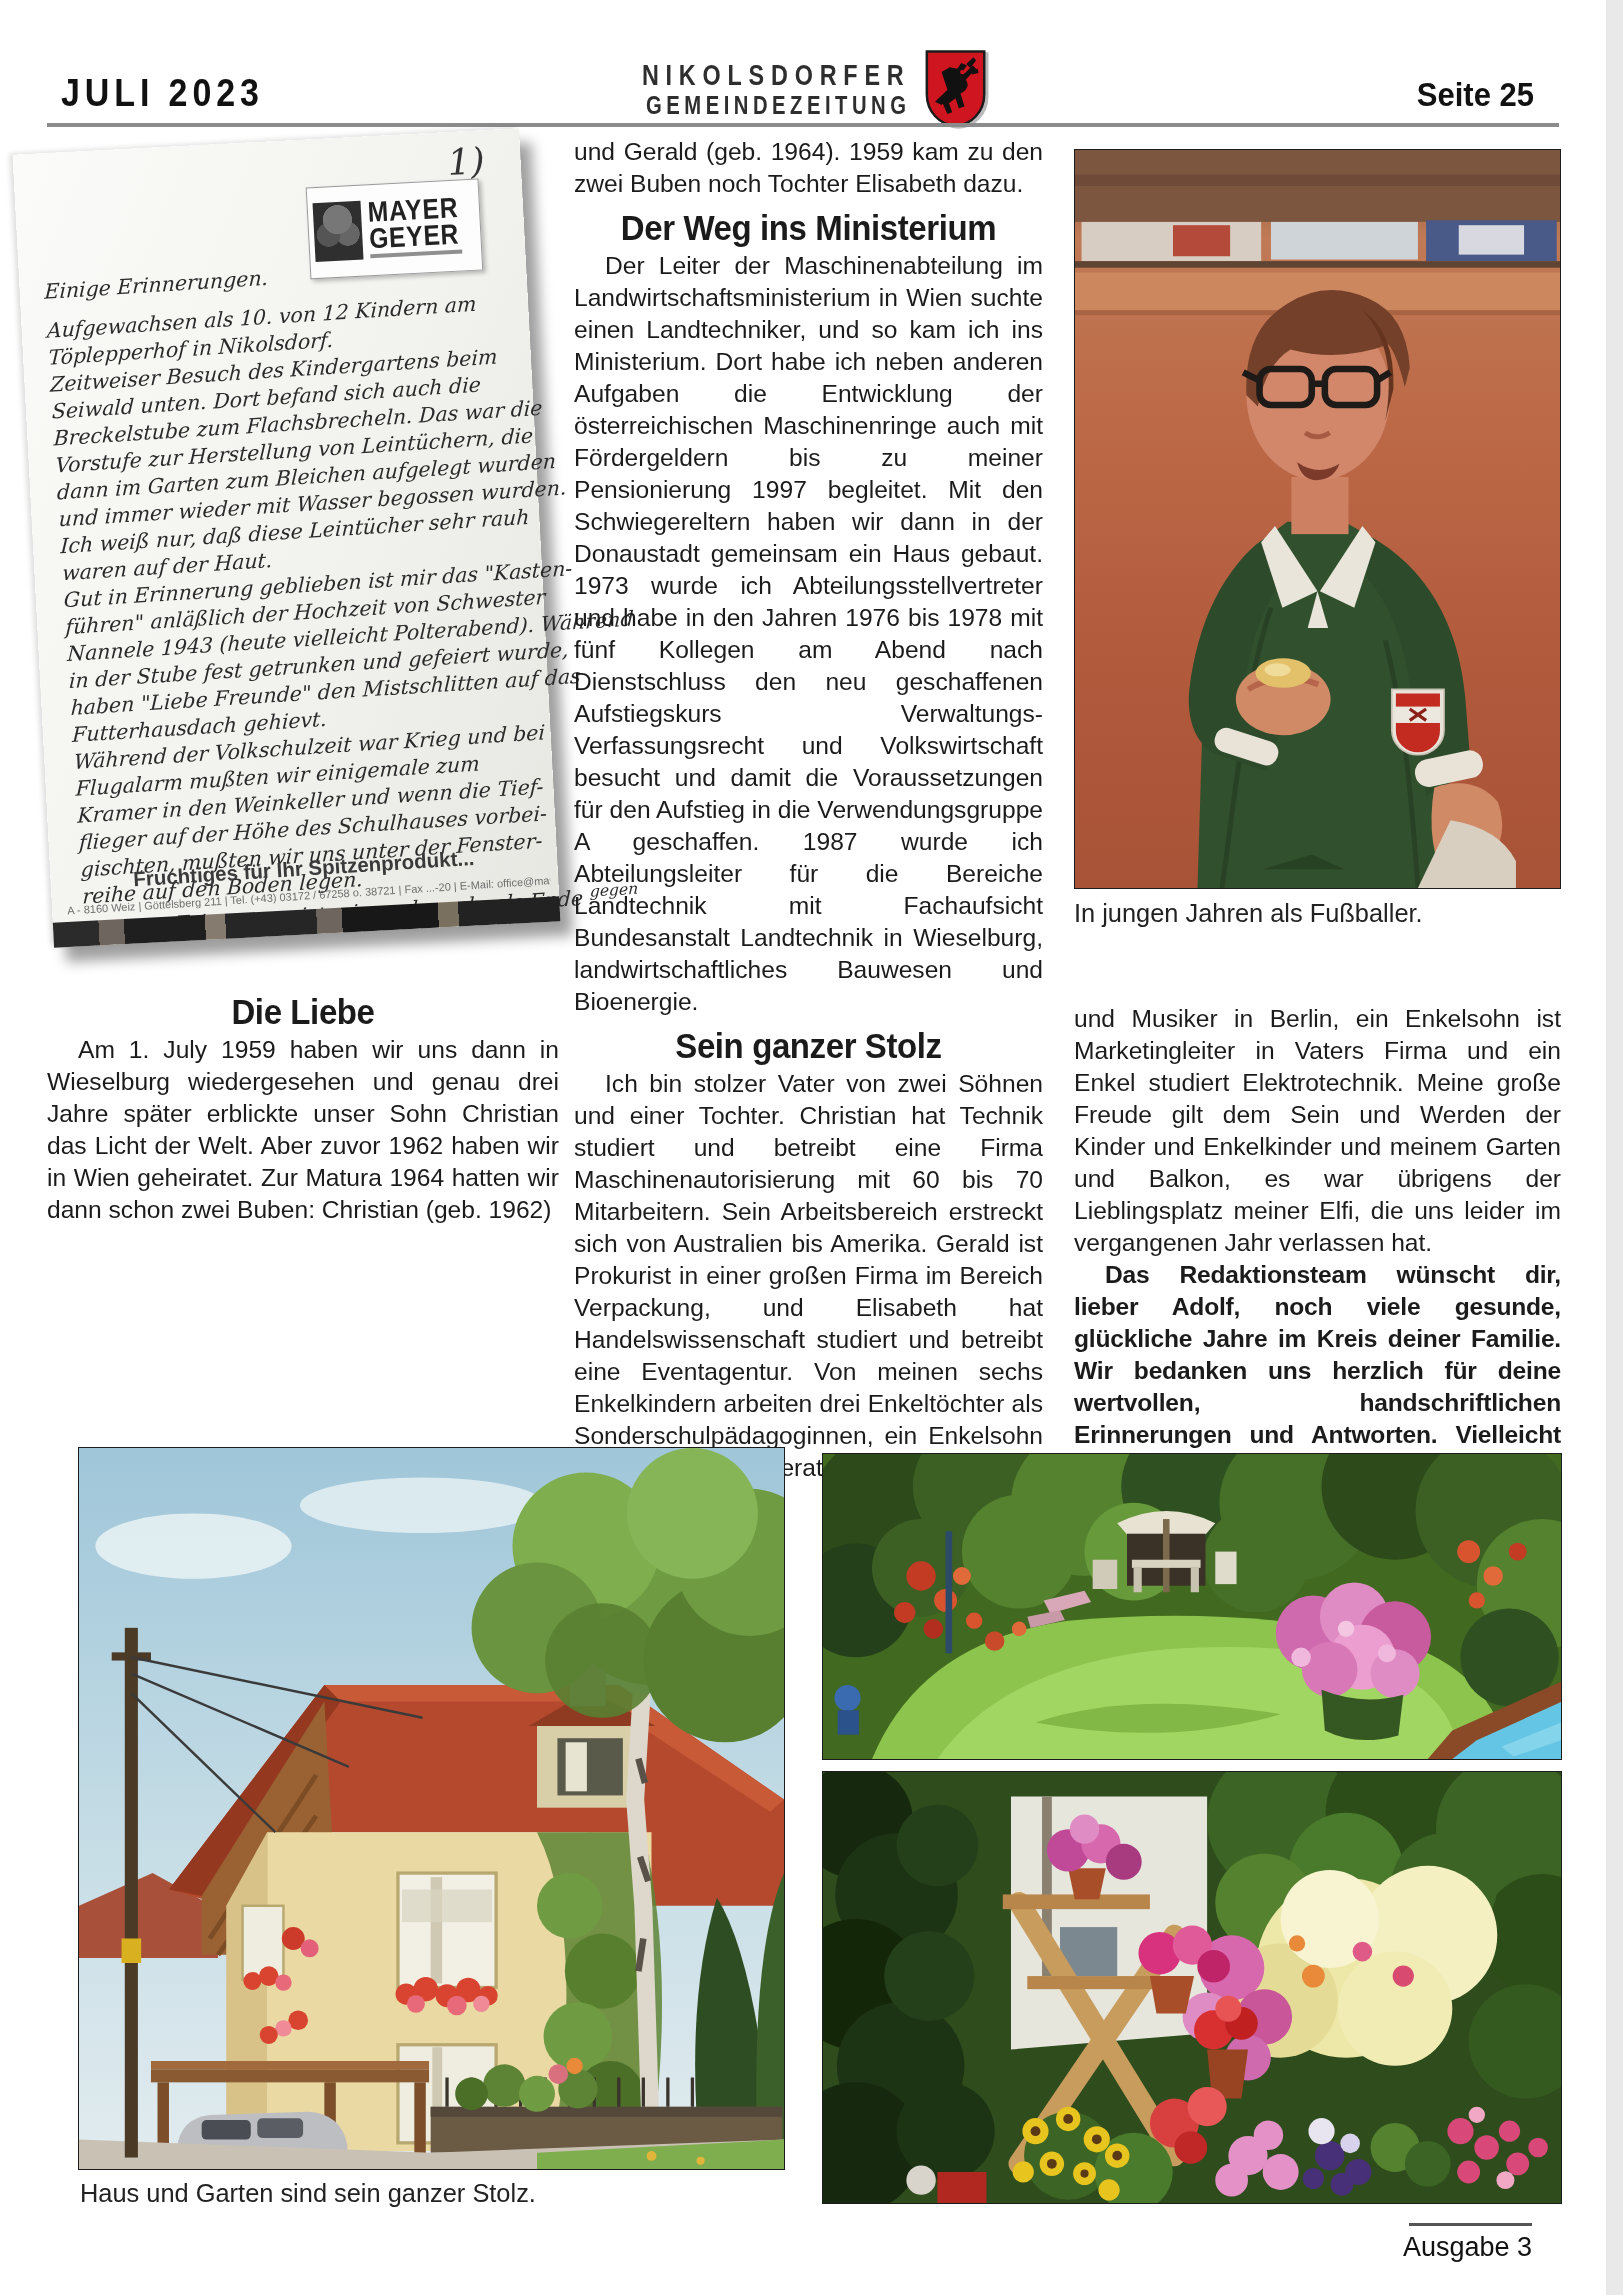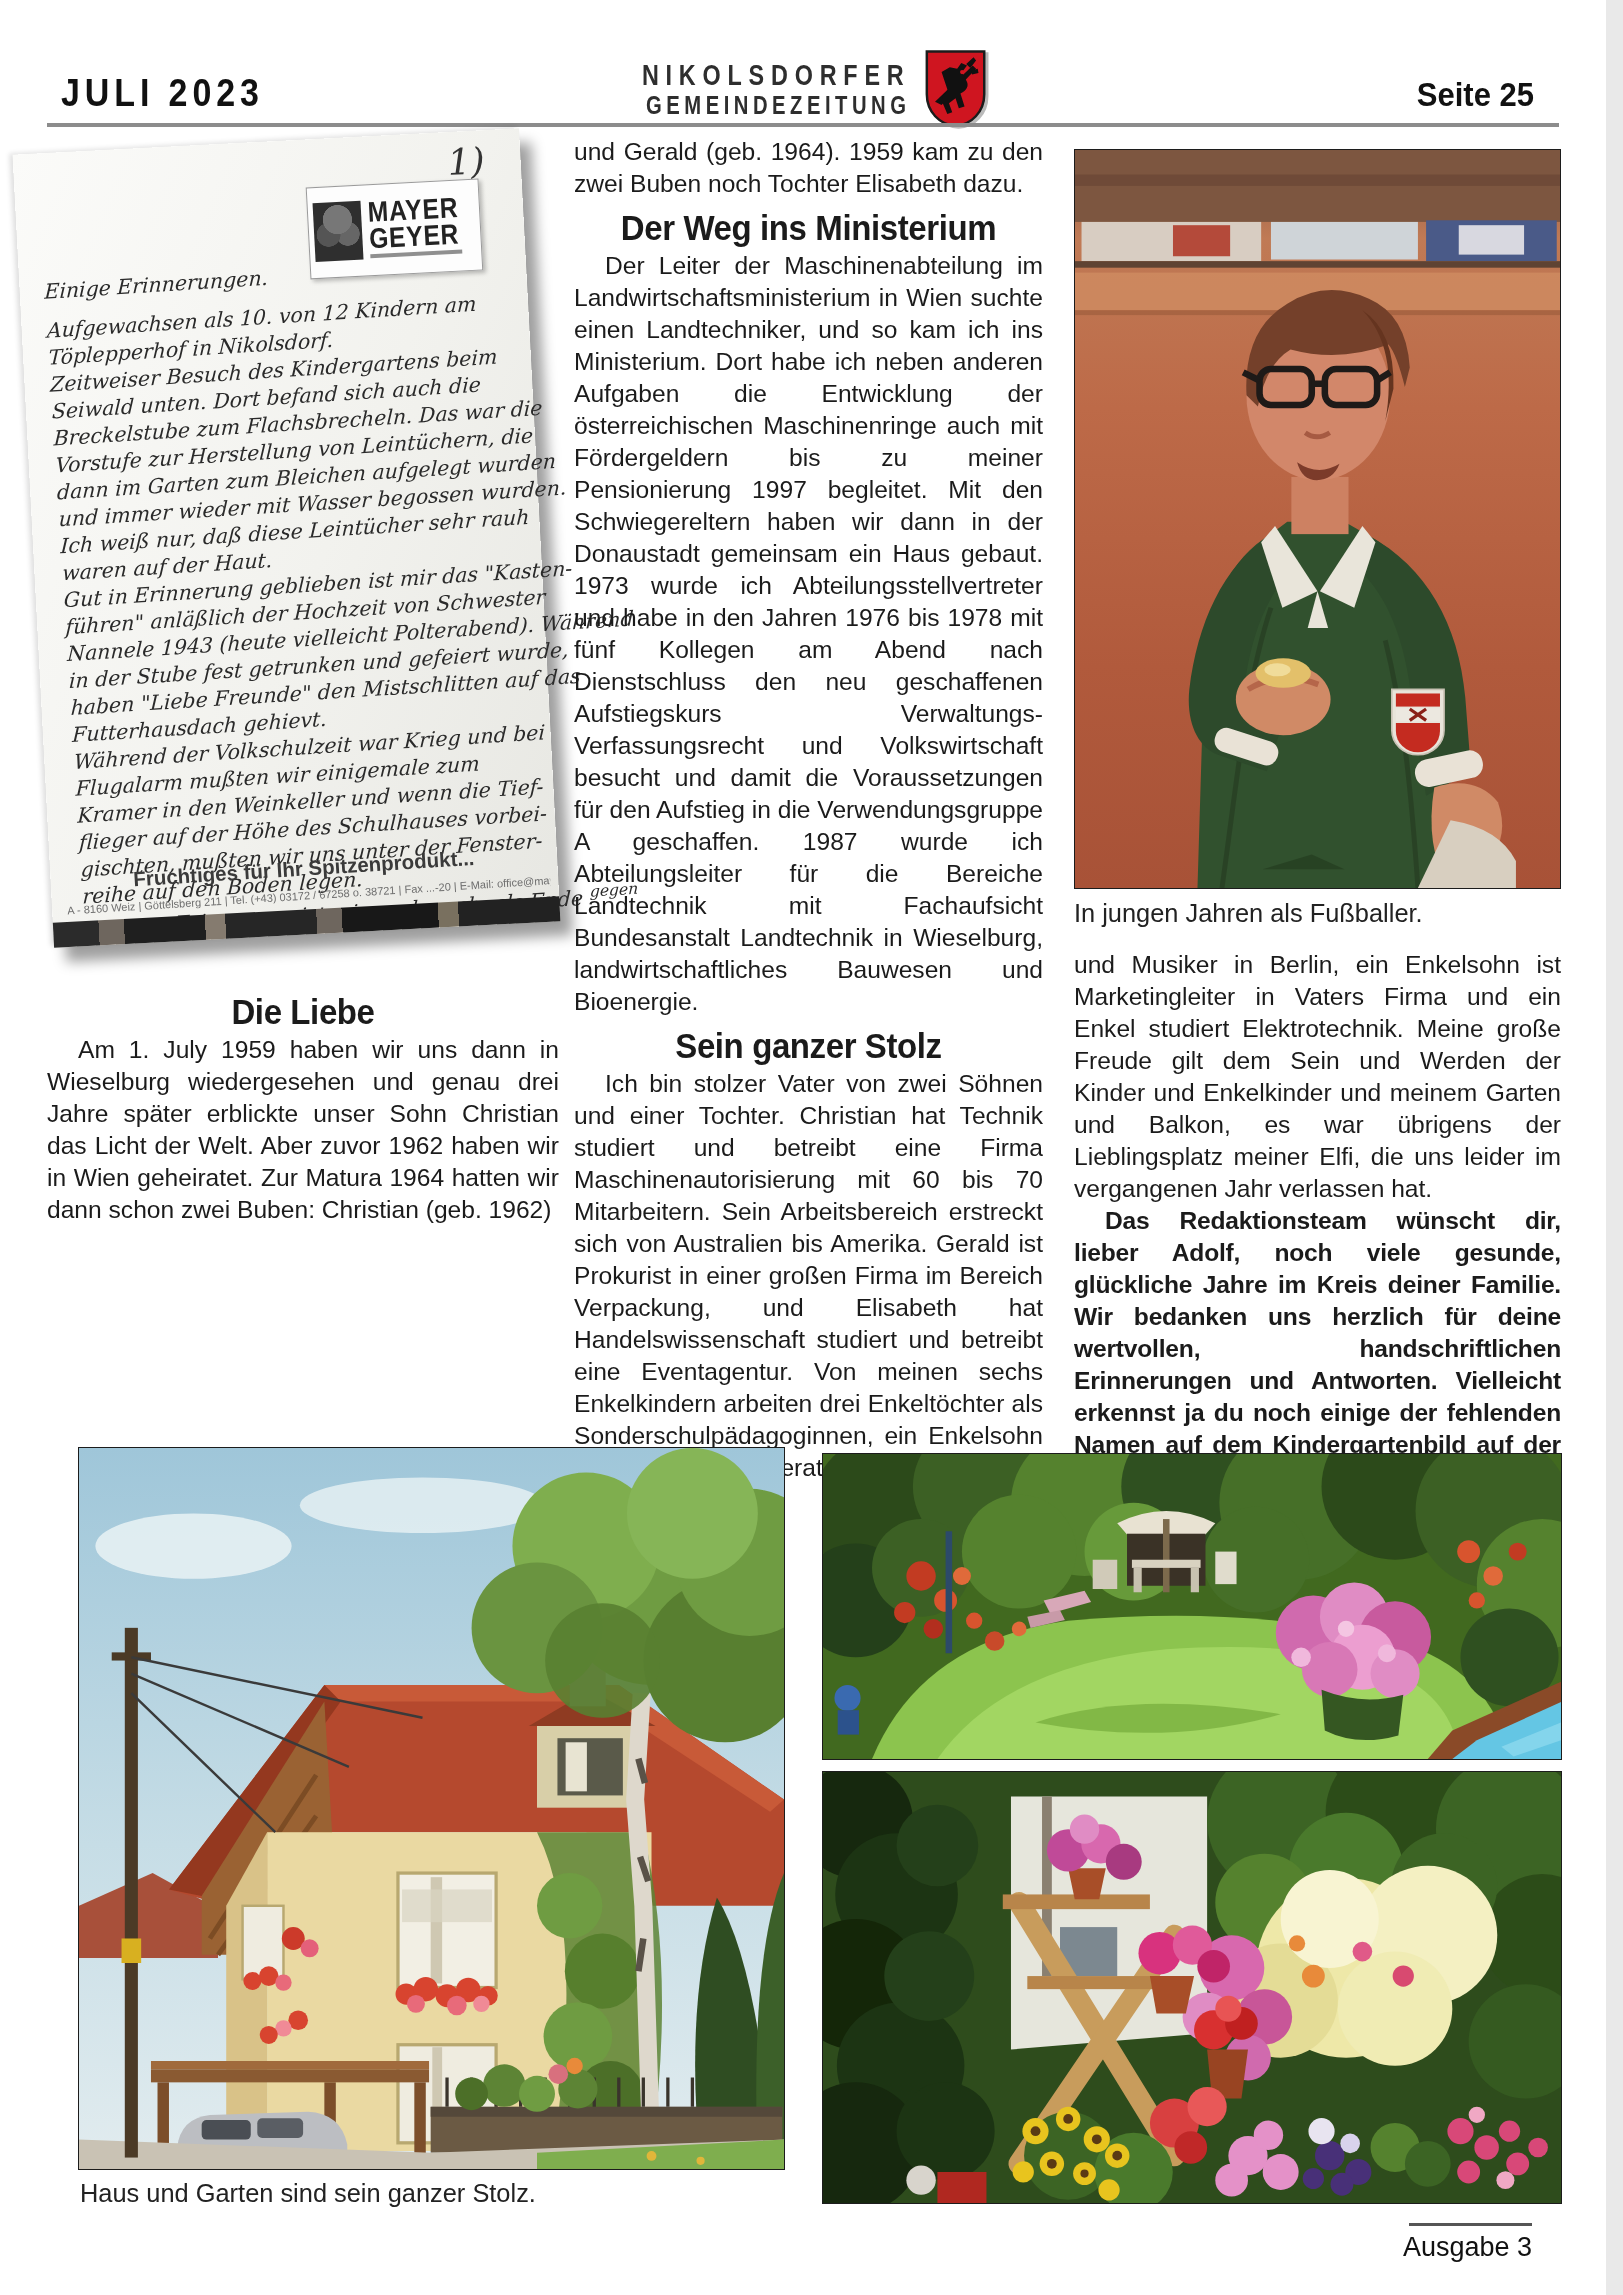--- a/index.html
+++ b/index.html
@@ -45,21 +45,21 @@
       background:linear-gradient(90deg,#2b2b2b 0 9%,#6e665e 9% 14%,#1f1f1f 14% 30%,#857b6f 30% 34%,
       #262626 34% 52%,#6e665e 52% 57%,#181818 57% 76%,#79705f 76% 80%,#222 80% 100%);}
   
   .col{position:absolute;font-size:24.6px;line-height:32px;text-align:justify;}
   .col p{margin:0;}
   .indent{text-indent:31px;}
   .sec-head{font-size:33px;font-weight:bold;text-align:center;margin:11.5px 0 6.6px 0;
             transform:scaleY(1.08);letter-spacing:-0.4px;}
   .col-left{left:47px;top:984px;width:512px;}
   .col-mid{left:574px;top:136px;width:469px;}
-  .col-right{left:1074px;top:949px;width:487px;}
+  .col-right{left:1074px;top:1003px;width:487px;}
   .bold-para{font-weight:bold;letter-spacing:-0.2px;}
   .caption{position:absolute;font-family:"Liberation Sans",sans-serif;
            font-size:25.4px;color:#222;}
   
   .photo{position:absolute;border:1.6px solid #1c1c1c;box-sizing:border-box;overflow:hidden;background:#999;}
   .photo svg{display:block;width:100%;height:100%;}
   .ph-footballer{left:1074px;top:149px;width:487px;height:740px;}
   .ph-house{left:78px;top:1447px;width:707px;height:723px;}
   .ph-garden{left:822px;top:1453px;width:740px;height:307px;}
   .ph-flowers{left:822px;top:1771px;width:740px;height:433px;}

